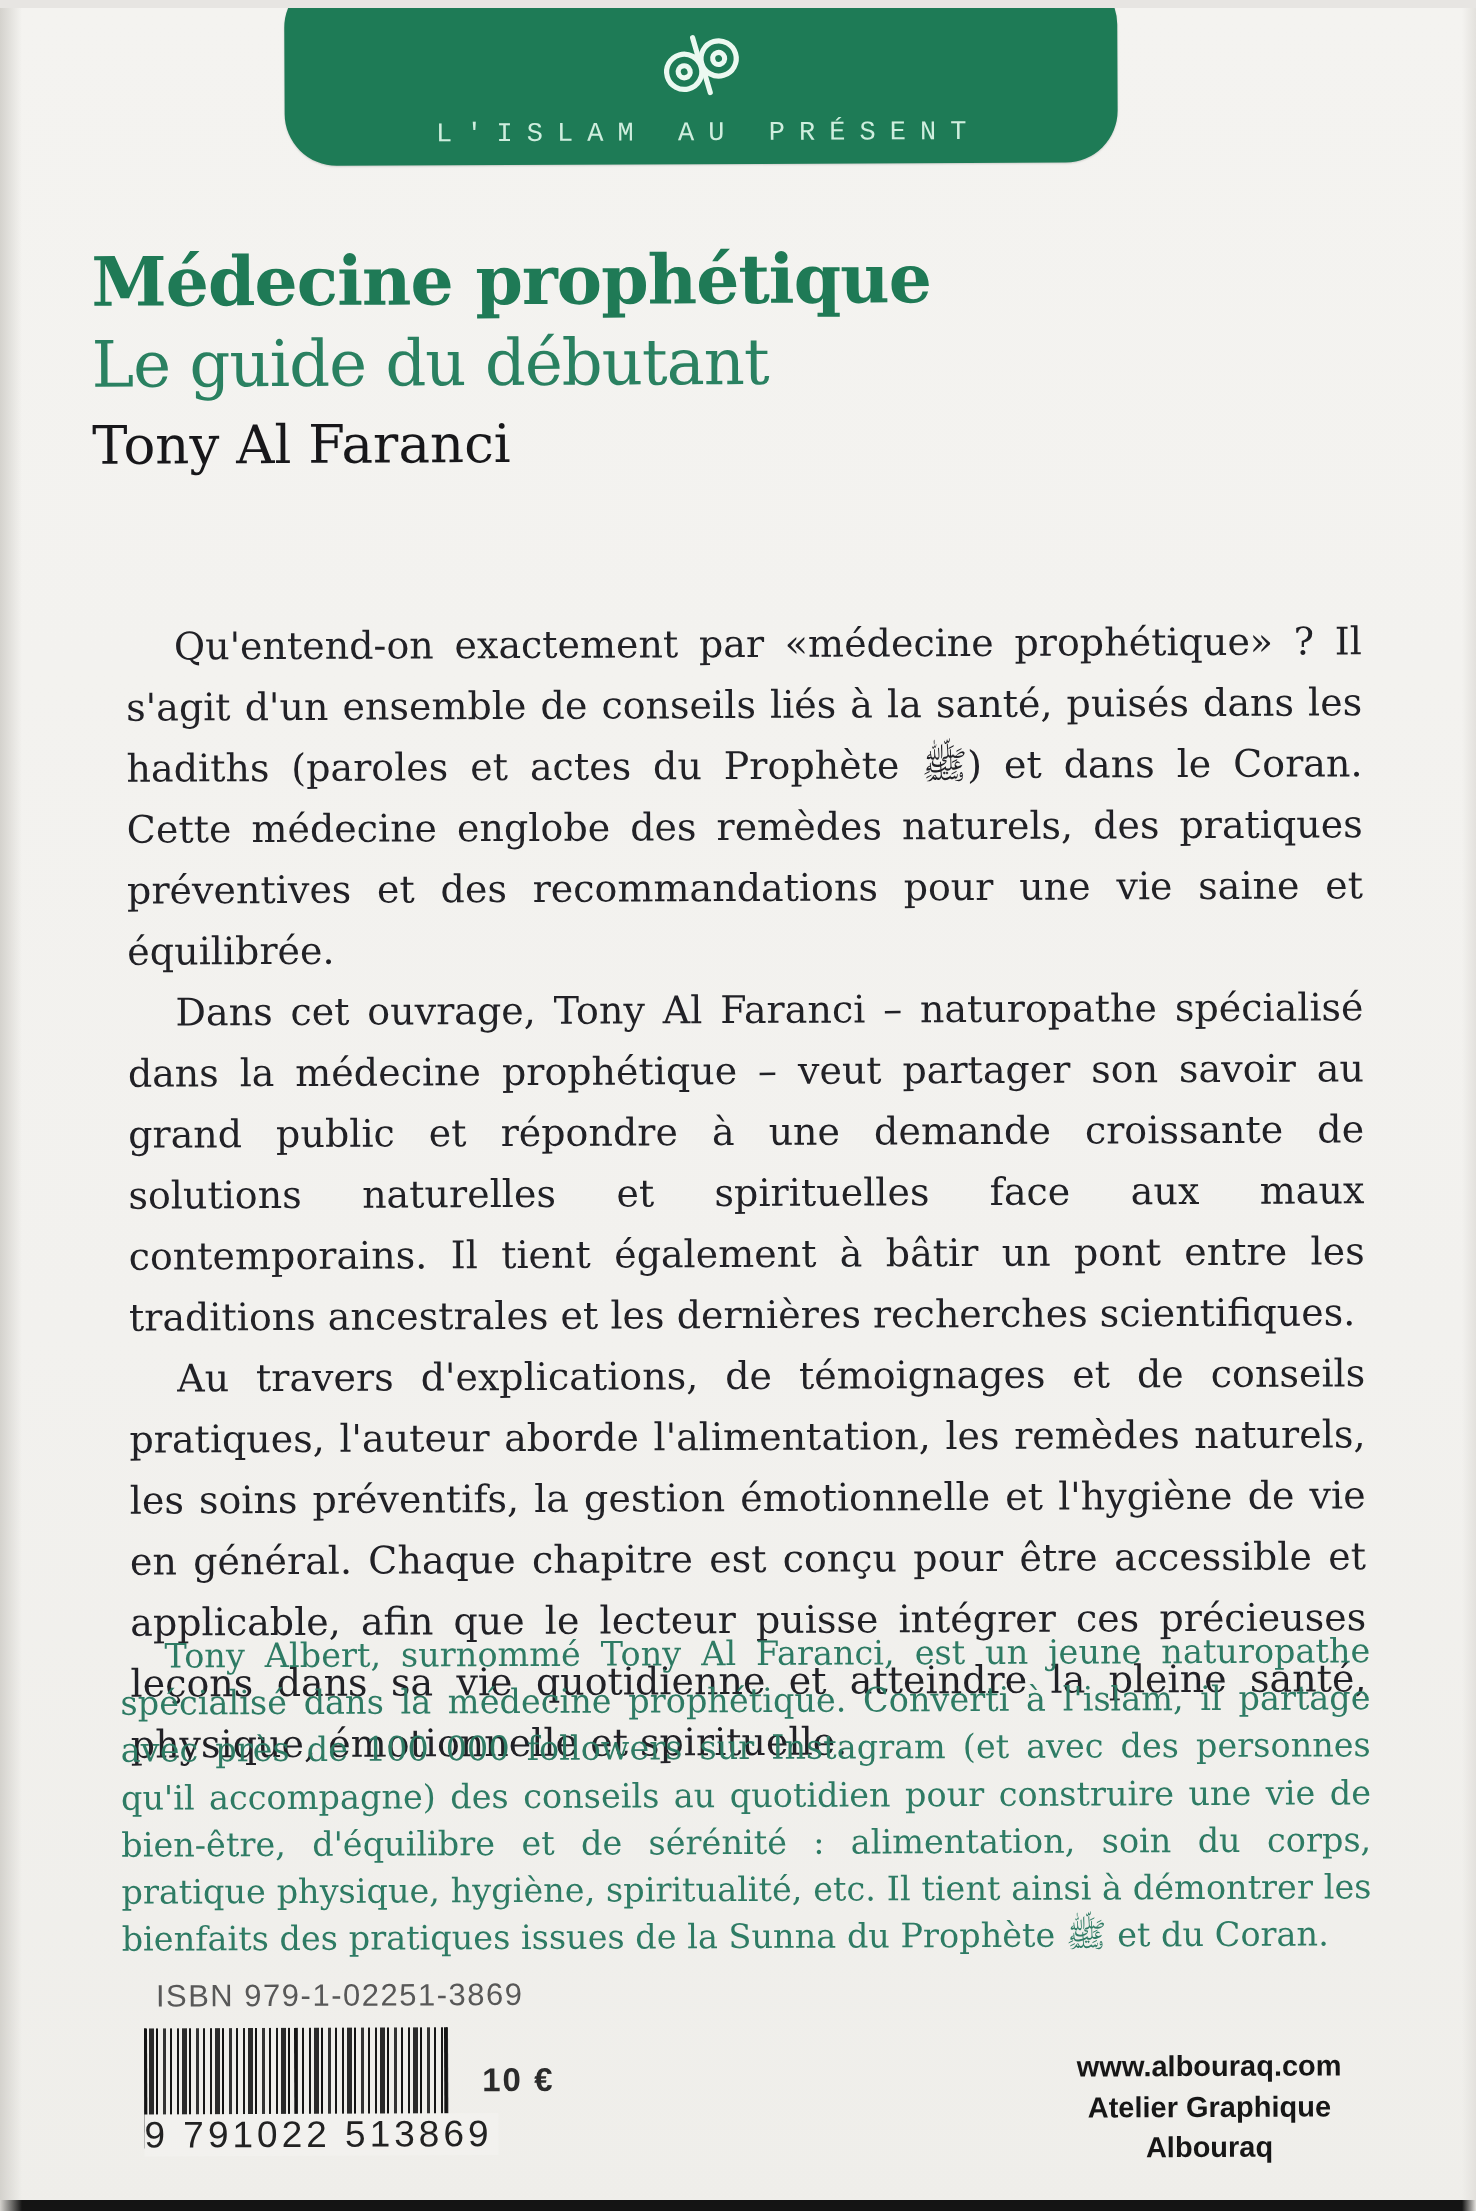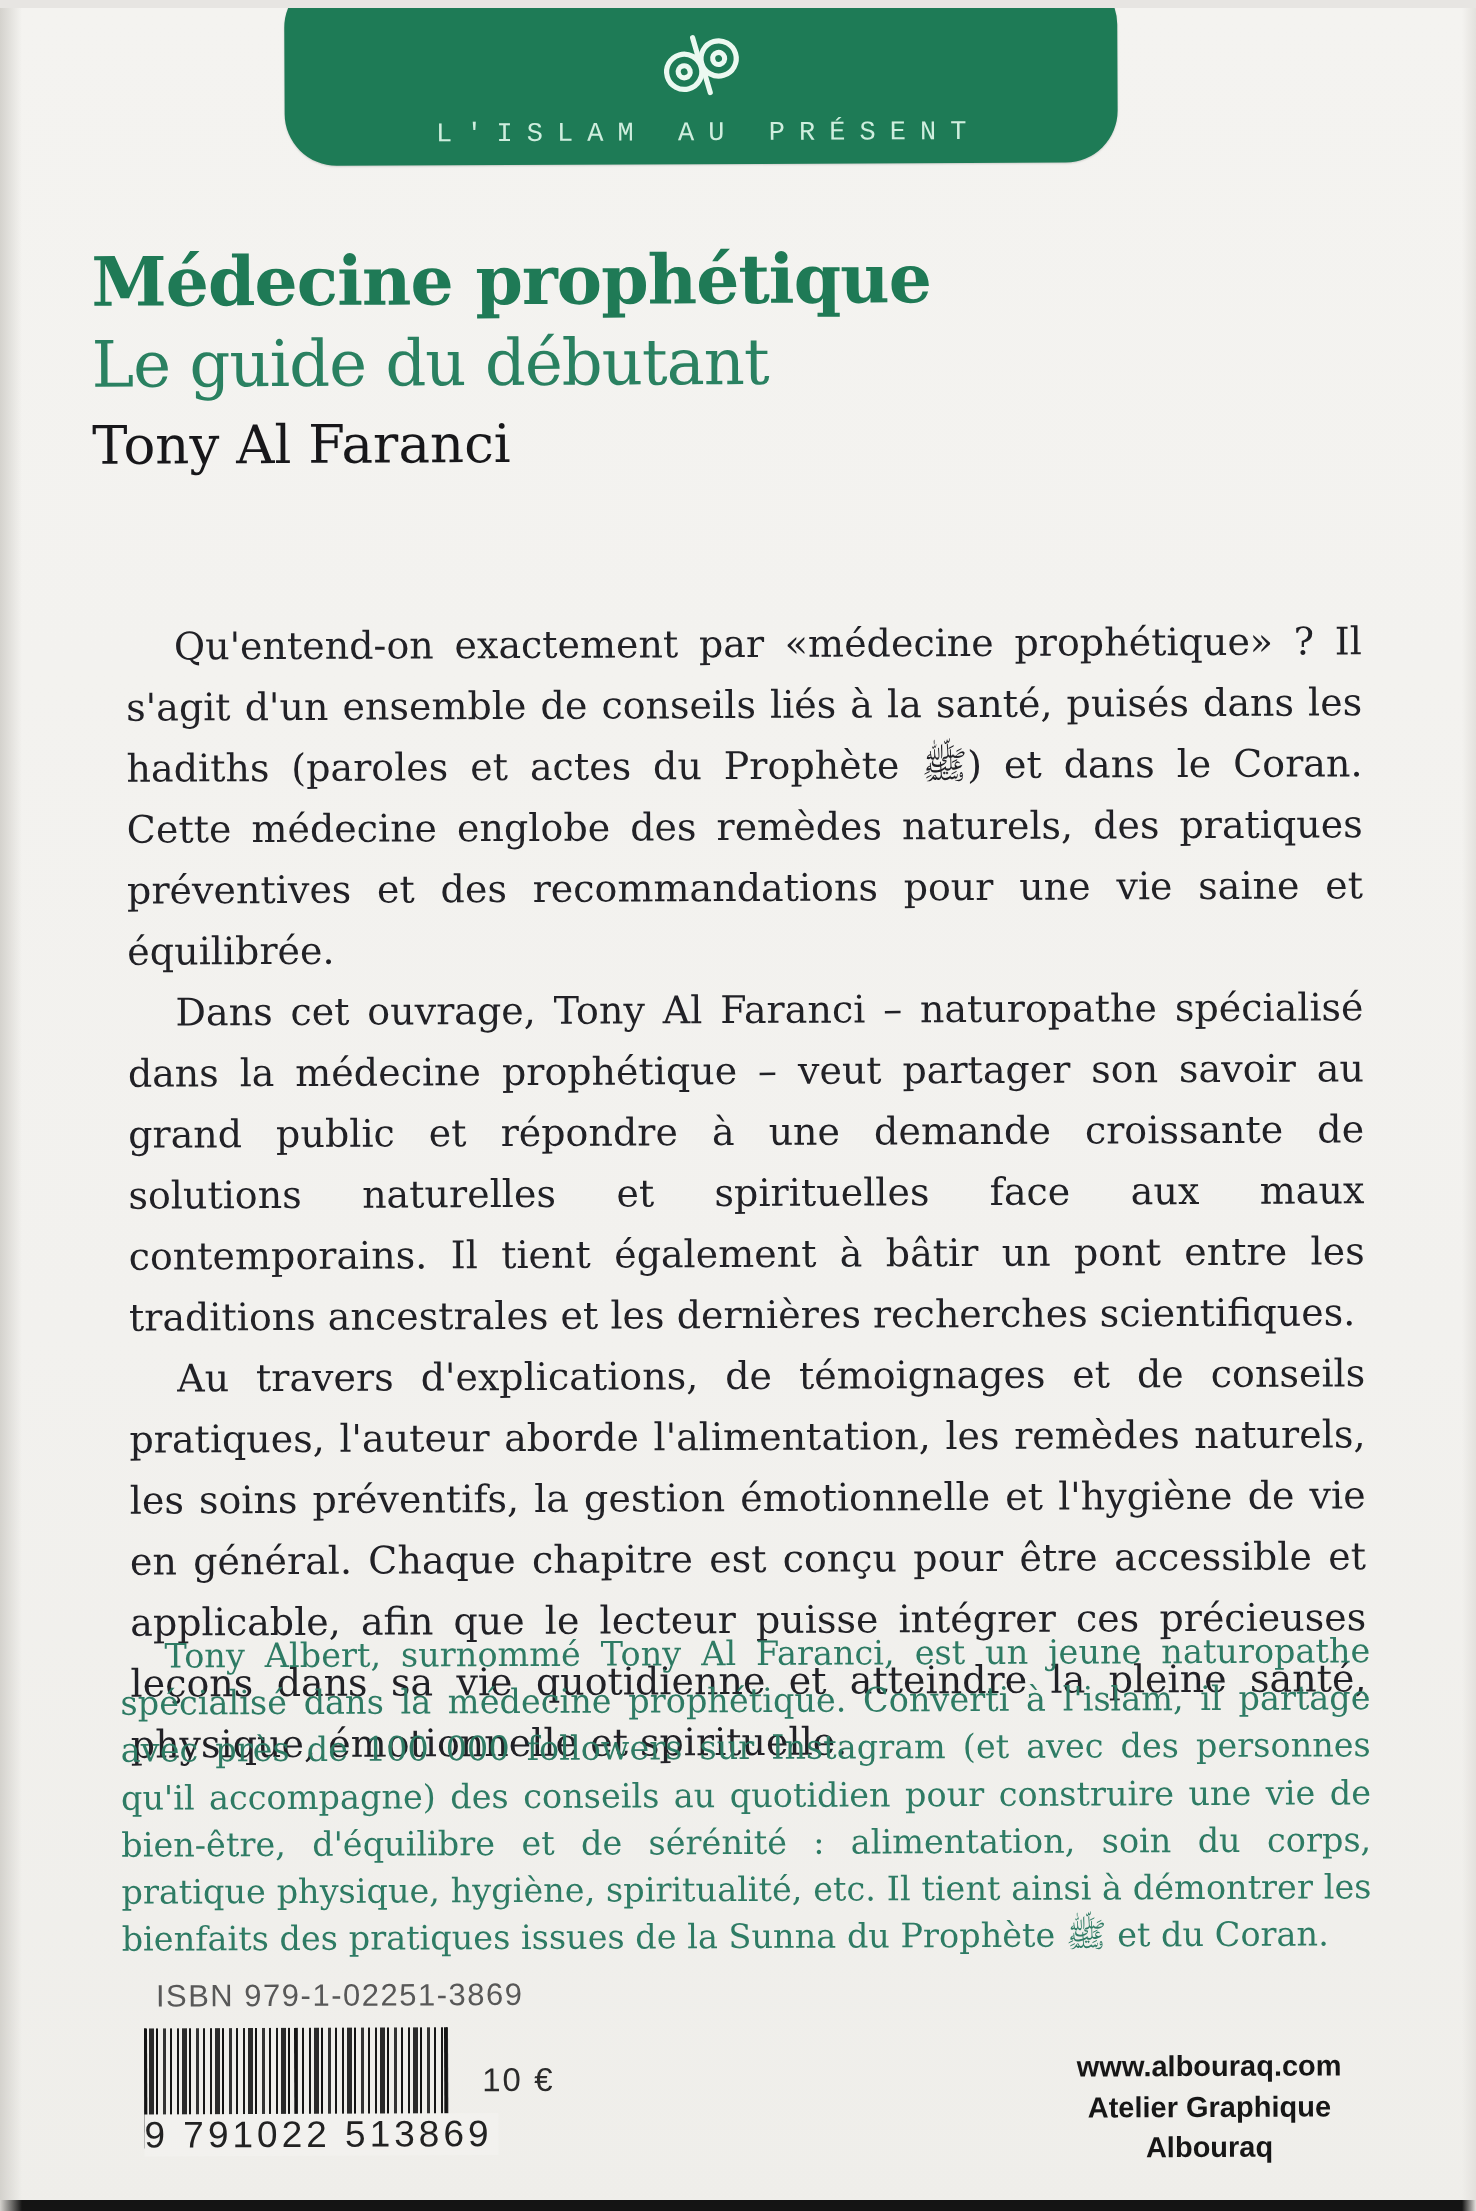--- a/index.html
+++ b/index.html
@@ -92,21 +92,21 @@
   .barcode .digits{
     position:relative;margin-top:-22px;
     font-family:"Liberation Sans","DejaVu Sans",sans-serif;
     font-size:37px;font-weight:500;color:#222;
     letter-spacing:4px;white-space:nowrap;
     background:#f2f1ee;display:inline-block;padding:0 6px 0 0;
   }
   .price{
     position:absolute;left:478px;top:2052px;
     font-family:"Liberation Sans","DejaVu Sans",sans-serif;
-    font-size:33px;color:#2b2b2b;letter-spacing:2px;
+    font-size:33px;color:#2b2b2b;letter-spacing:2px;font-weight:bold;
   }
   .publisher{
     position:absolute;left:1030px;top:2040px;width:350px;text-align:center;
     font-family:"Liberation Sans","DejaVu Sans",sans-serif;
     font-size:29px;font-weight:bold;color:#161616;line-height:1.4;
   }
   .bottom-strip{
     position:absolute;left:0;right:0;bottom:0;height:19px;background:#141414;
   }
 </style>

